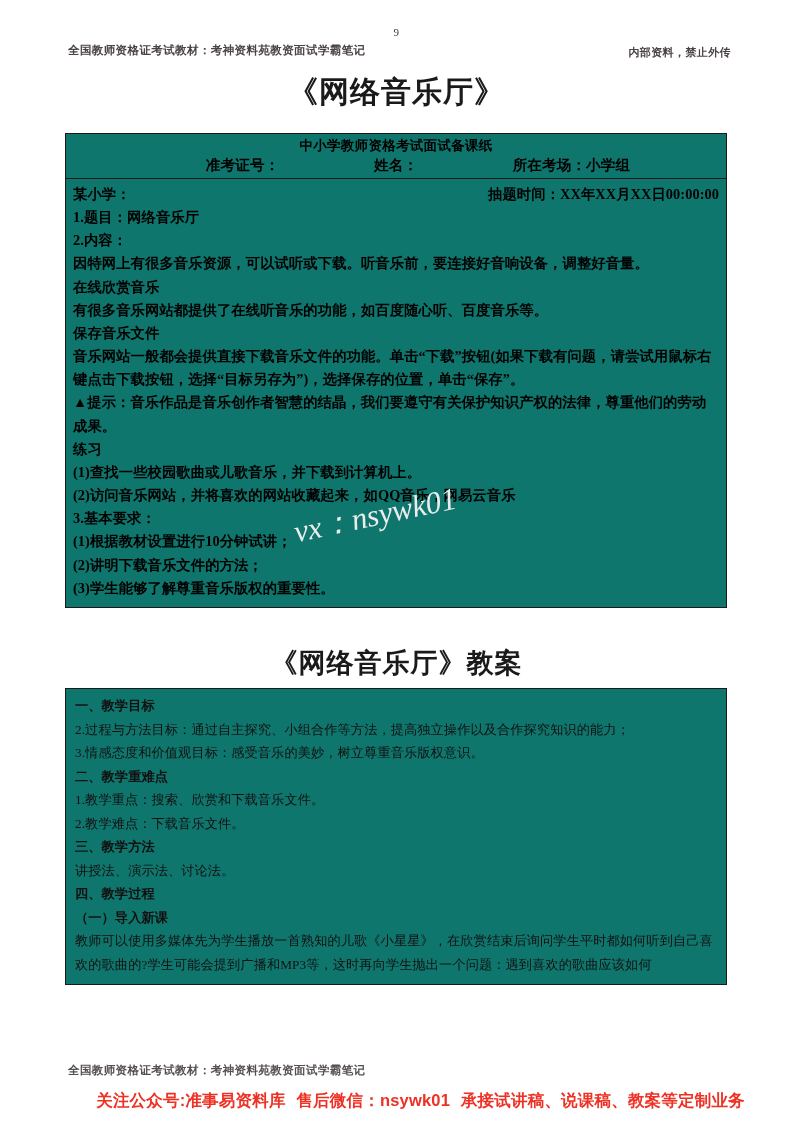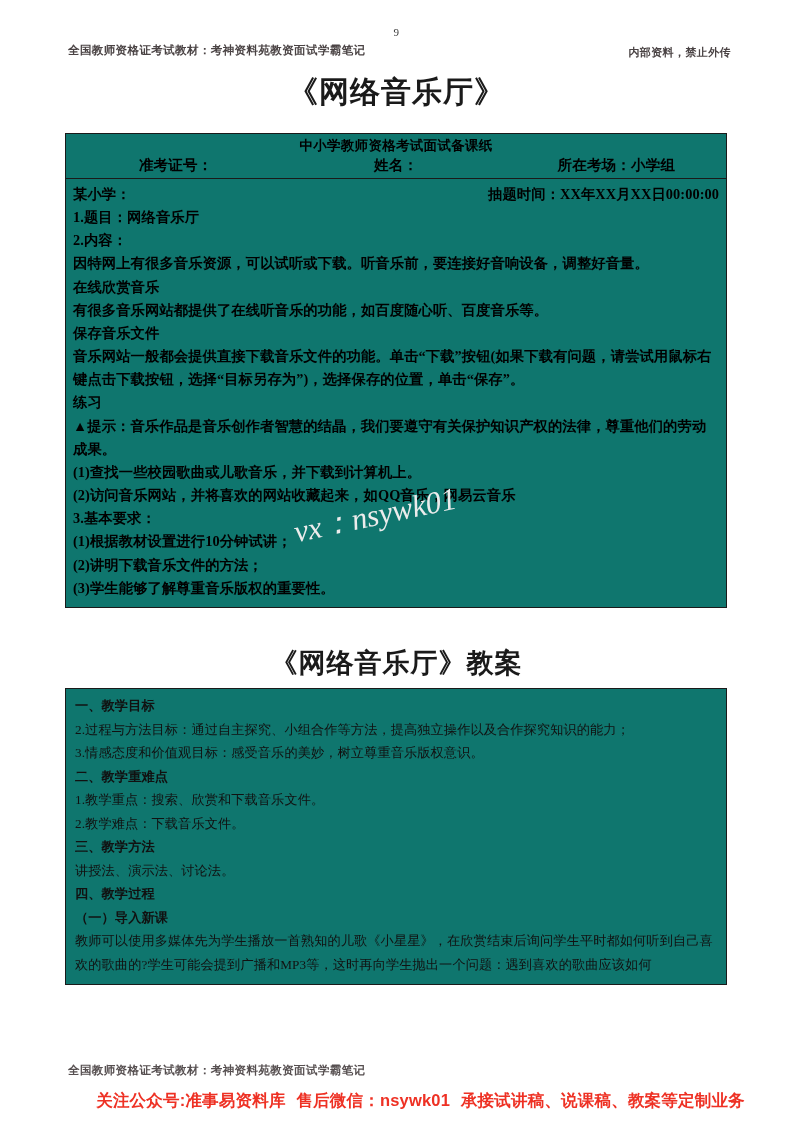--- a/index.html
+++ b/index.html
@@ -87,23 +87,23 @@
   }
   .row-ids {
     display: flex;
     align-items: baseline;
     font-size: 14.5px;
     font-weight: bold;
     border-bottom: 1.4px solid #1a1a1a;
     padding: 0 6px 3px 6px;
     letter-spacing: 0.2px;
   }
-  .row-ids .c1 { flex: 0 0 32%; text-align: center; }
+  .row-ids .c1 { flex: 0 0 32%; text-align: right; }
   .row-ids .c2 { flex: 0 0 36%; text-align: center; }
-  .row-ids .c3 { flex: 1 1 auto; text-align: center; }
+  .row-ids .c3 { flex: 1 1 auto; text-align: left; }
 
   .body-cell { padding: 4px 7px 7px 7px; }
 
   .line {
     font-size: 14.3px;
     font-weight: bold;
     line-height: 1.62;
     letter-spacing: 0.1px;
     white-space: nowrap;
   }
@@ -189,22 +189,22 @@
       <span>某小学：</span>
       <span>抽题时间：XX年XX月XX日00:00:00</span>
     </div>
     <div class="line">1.题目：网络音乐厅</div>
     <div class="line">2.内容：</div>
     <div class="line">因特网上有很多音乐资源，可以试听或下载。听音乐前，要连接好音响设备，调整好音量。</div>
     <div class="line">在线欣赏音乐</div>
     <div class="line">有很多音乐网站都提供了在线听音乐的功能，如百度随心听、百度音乐等。</div>
     <div class="line">保存音乐文件</div>
     <div class="line wrap">音乐网站一般都会提供直接下载音乐文件的功能。单击“下载”按钮(如果下载有问题，请尝试用鼠标右键点击下载按钮，选择“目标另存为”)，选择保存的位置，单击“保存”。</div>
+    <div class="line wrap">▲提示：音乐作品是音乐创作者智慧的结晶，我们要遵守有关保护知识产权的法律，尊重他们的劳动成果。</div>
     <div class="line">练习</div>
-    <div class="line wrap">▲提示：音乐作品是音乐创作者智慧的结晶，我们要遵守有关保护知识产权的法律，尊重他们的劳动成果。</div>
     <div class="line">(1)查找一些校园歌曲或儿歌音乐，并下载到计算机上。</div>
     <div class="line">(2)访问音乐网站，并将喜欢的网站收藏起来，如QQ音乐，网易云音乐</div>
     <div class="line">3.基本要求：</div>
     <div class="line">(1)根据教材设置进行10分钟试讲；</div>
     <div class="line">(2)讲明下载音乐文件的方法；</div>
     <div class="line">(3)学生能够了解尊重音乐版权的重要性。</div>
   </div>
 </div>
 
 <div class="watermark">vx：nsywk01</div>

